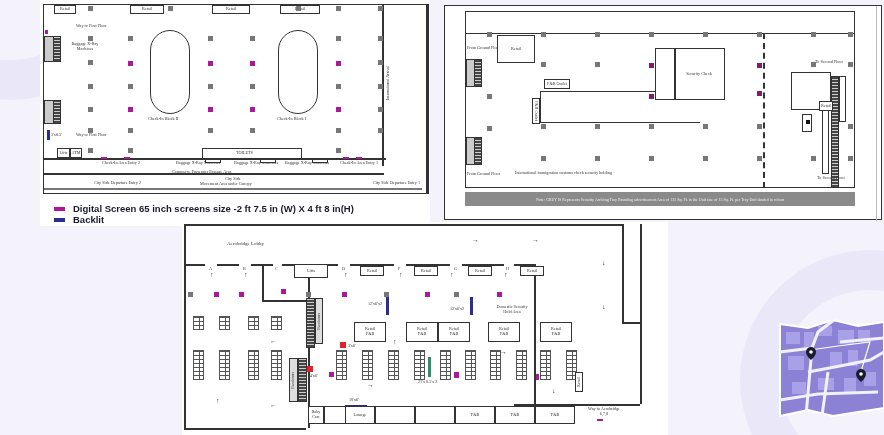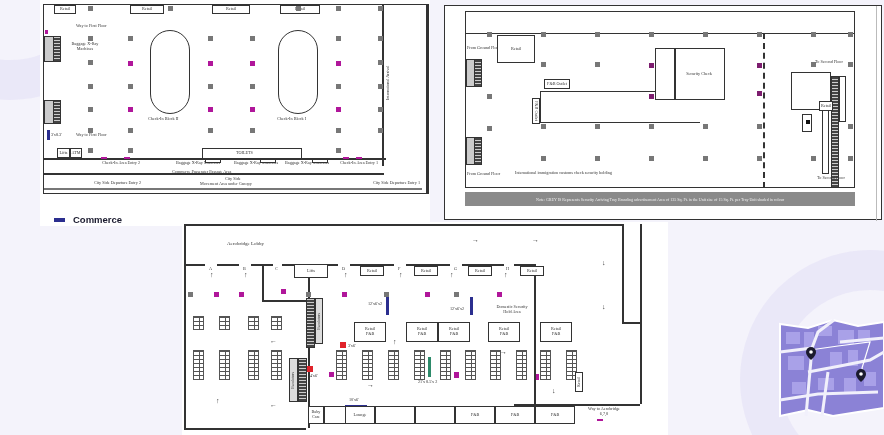--- a/index.html
+++ b/index.html
@@ -142,23 +142,27 @@
   <div class="box" style="left:220px;top:159px;width:16px;height:4px;"></div>
   <span class="lbl" style="left:245px;top:161px;">Baggage X-Ray Machines</span>
   <div class="box" style="left:272px;top:159px;width:16px;height:4px;"></div>
   <span class="lbl" style="left:300px;top:161px;">Check-In Area Entry 1</span>
   <span class="lbl" style="left:132px;top:170px;">Commerce Passenger Passage Area</span>
   <span class="lbl" style="left:185px;top:177px;">City Side</span>
   <span class="lbl" style="left:160px;top:182px;">Movement Area under Canopy</span>
   <span class="lbl" style="left:54px;top:181px;">City Side Departure Entry 2</span>
   <span class="lbl" style="left:333px;top:181px;">City Side Departure Entry 1</span>
 
+  <div class="legend-row" style="left:14px;top:203px;">
+    <span class="legend-sw" style="background:#b0169a;"></span>
+    <span>Digital Screen 65 inch screens size -2 ft 7.5 in (W) X 4 ft 8 in(H)</span>
+  </div>
   <div class="legend-row" style="left:14px;top:214px;">
     <span class="legend-sw" style="background:#2b2e8f;"></span>
-    <span>Commerce</span>
+    <span>Backlit</span>
   </div>
 </div>
 
 <div class="panel" style="left:444px;top:5px;width:438px;height:215px;border:1.5px solid #333;">
   <div style="position:absolute;left:20px;top:5px;width:390px;height:85px;border:1.5px solid #333;border-bottom:none;"></div>
   <div style="position:absolute;left:20px;top:27px;width:390px;height:155px;border:1.5px solid #333;"></div>
   <div style="position:absolute;left:431px;top:0;width:1px;height:215px;background:#bbb;"></div>
 
   <span class="lbl" style="left:22px;top:40px;">From Ground Floor</span>
   <div style="position:absolute;left:21px;top:53px;width:9px;height:28px;background:#ccc;border:1px solid #333;"></div>

